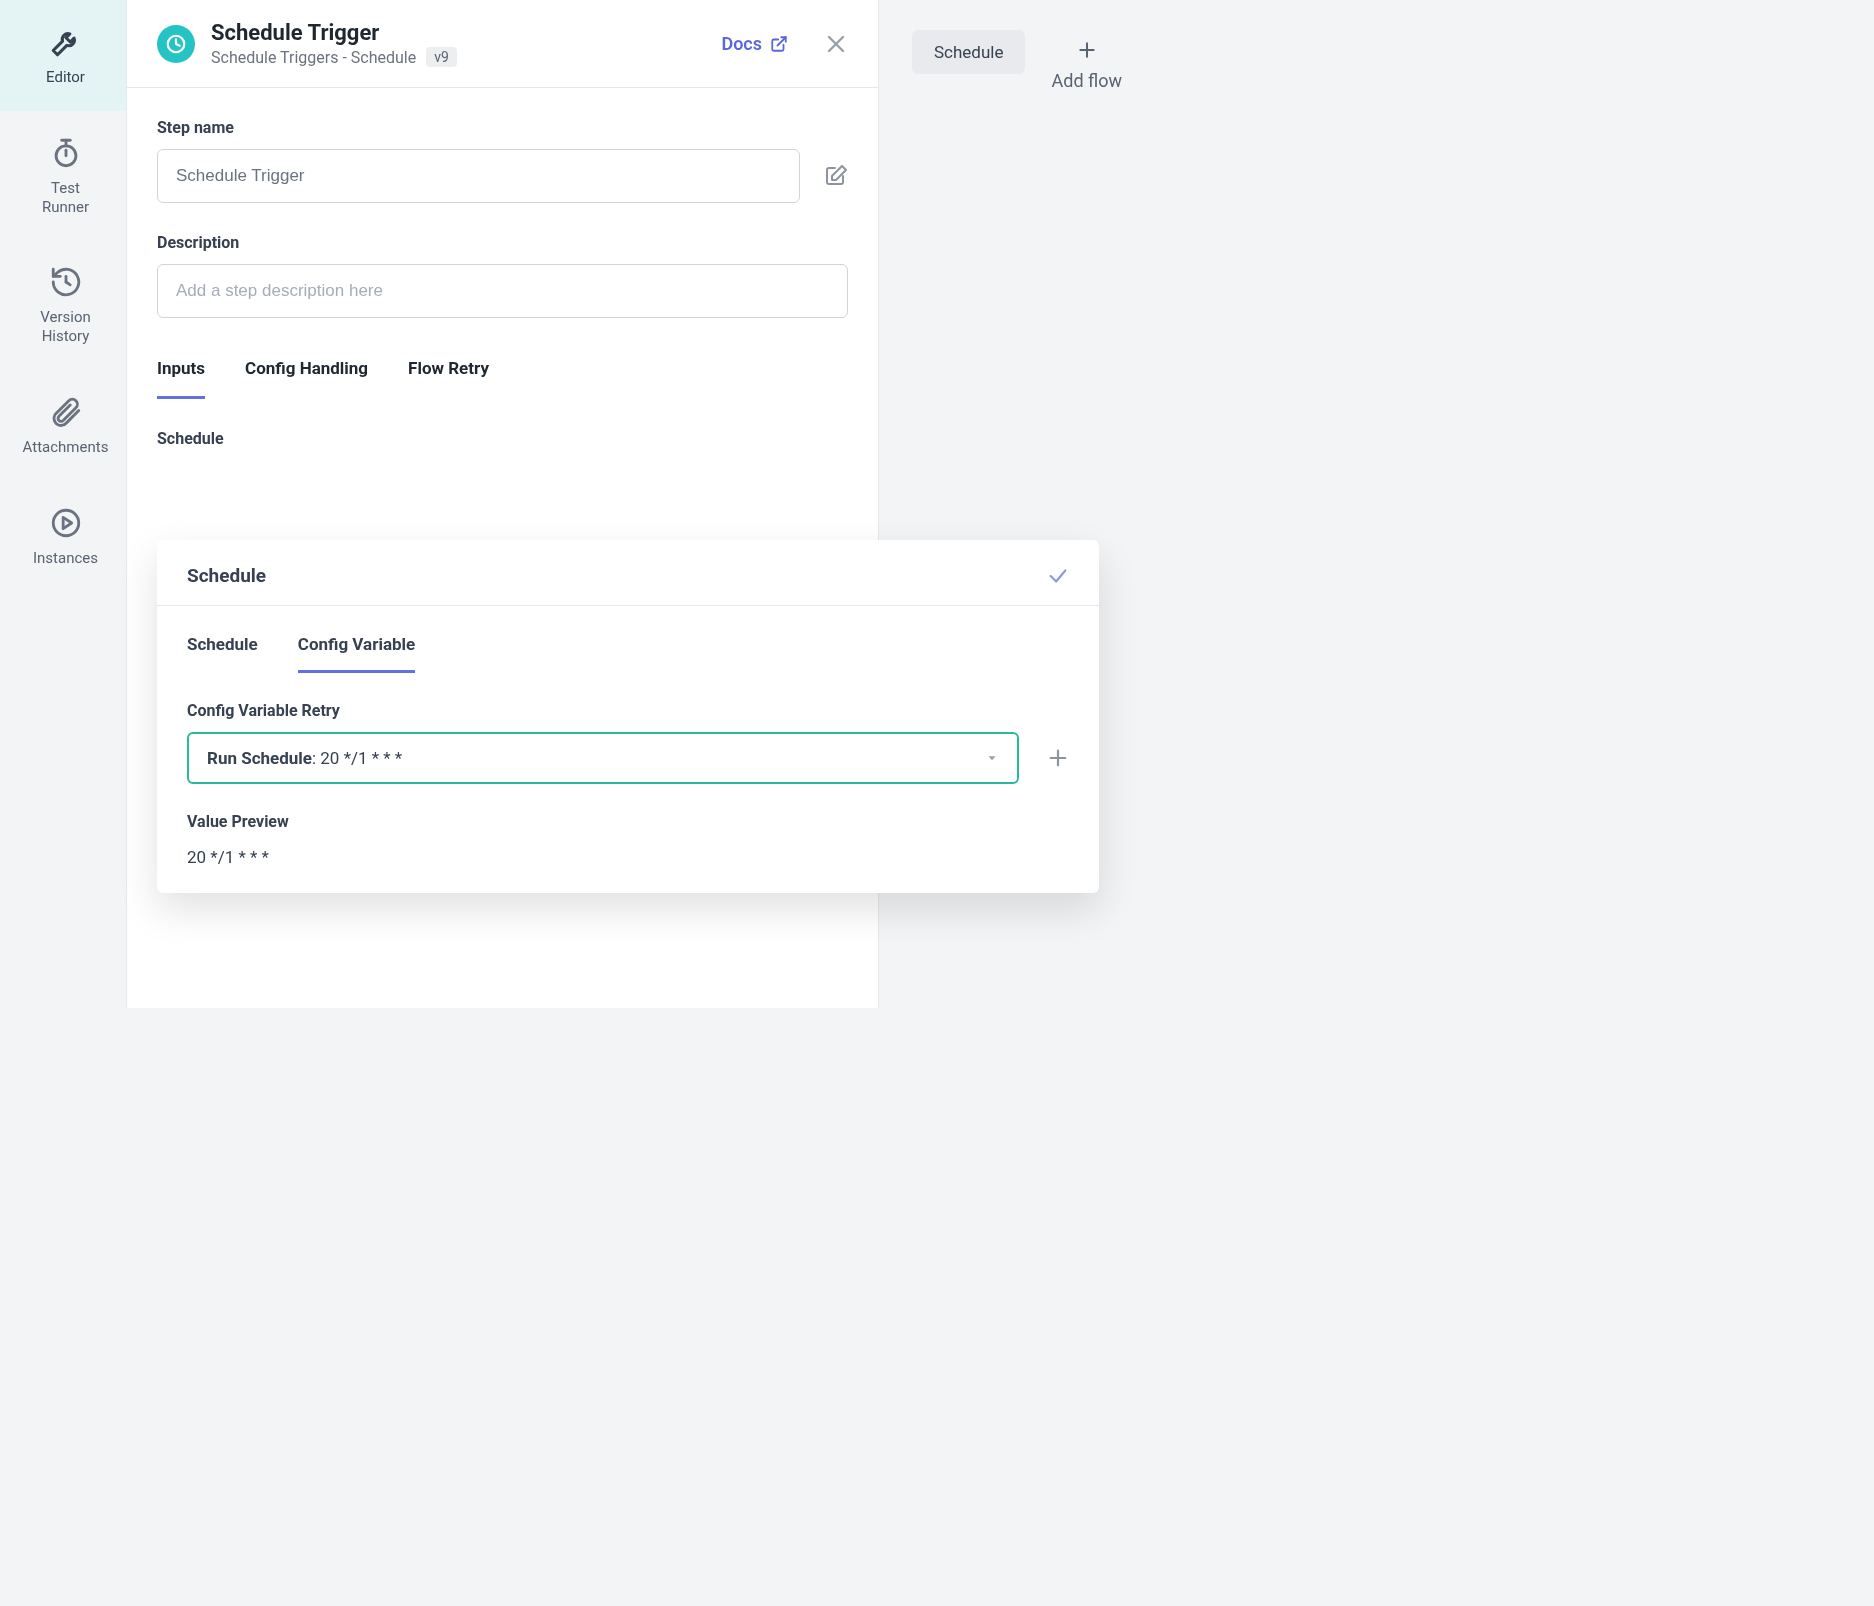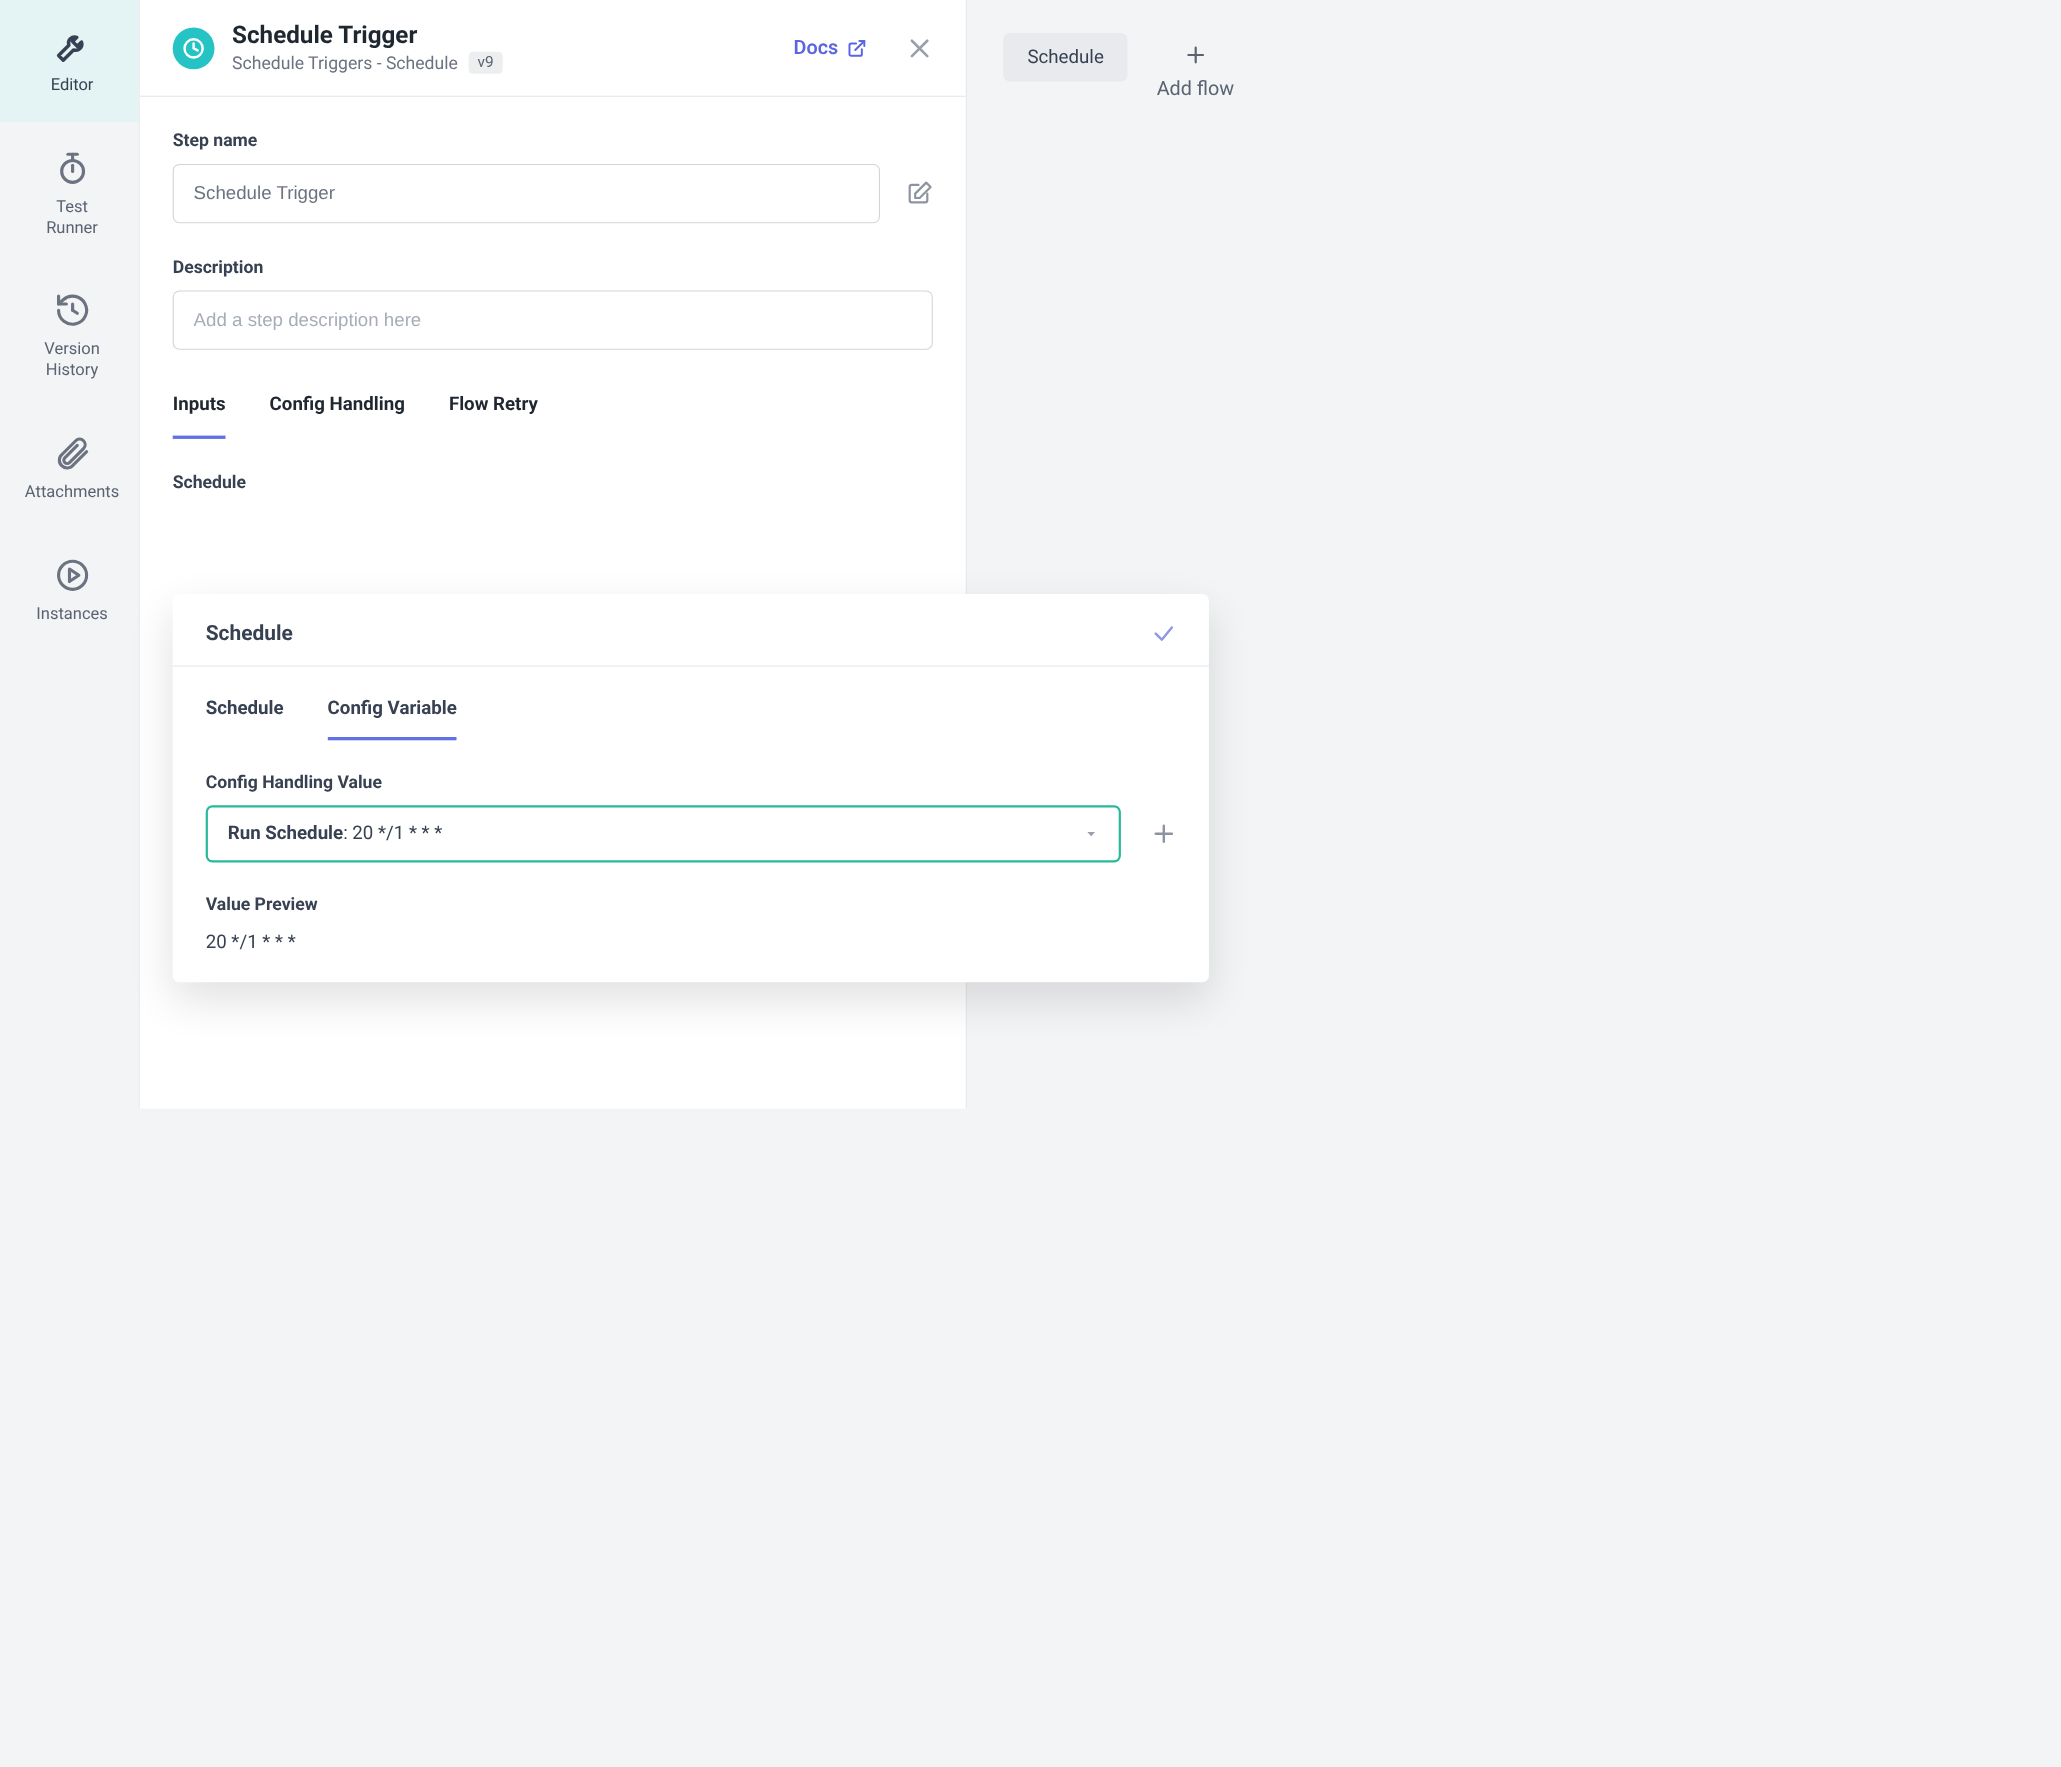--- a/index.html
+++ b/index.html
@@ -466,21 +466,21 @@
       </svg>
     </div>
   </div>
 
   <div class="card-tabs">
     <div class="card-tab">Schedule</div>
     <div class="card-tab active">Config Variable</div>
   </div>
 
   <div class="card-section">
-    <div class="field-label">Config Handling Value</div>
+    <div class="field-label">Config Variable Retry</div>
     <div class="select-row">
       <div class="select-box">
         <span>
           <span class="select-strong">Run Schedule</span><span class="select-rest">: 20 */1 * * *</span>
         </span>
         <span class="caret">
           <svg width="14" height="14" viewBox="0 0 24 24" fill="currentColor">
             <polygon points="6 9 18 9 12 16"></polygon>
           </svg>
         </span>

